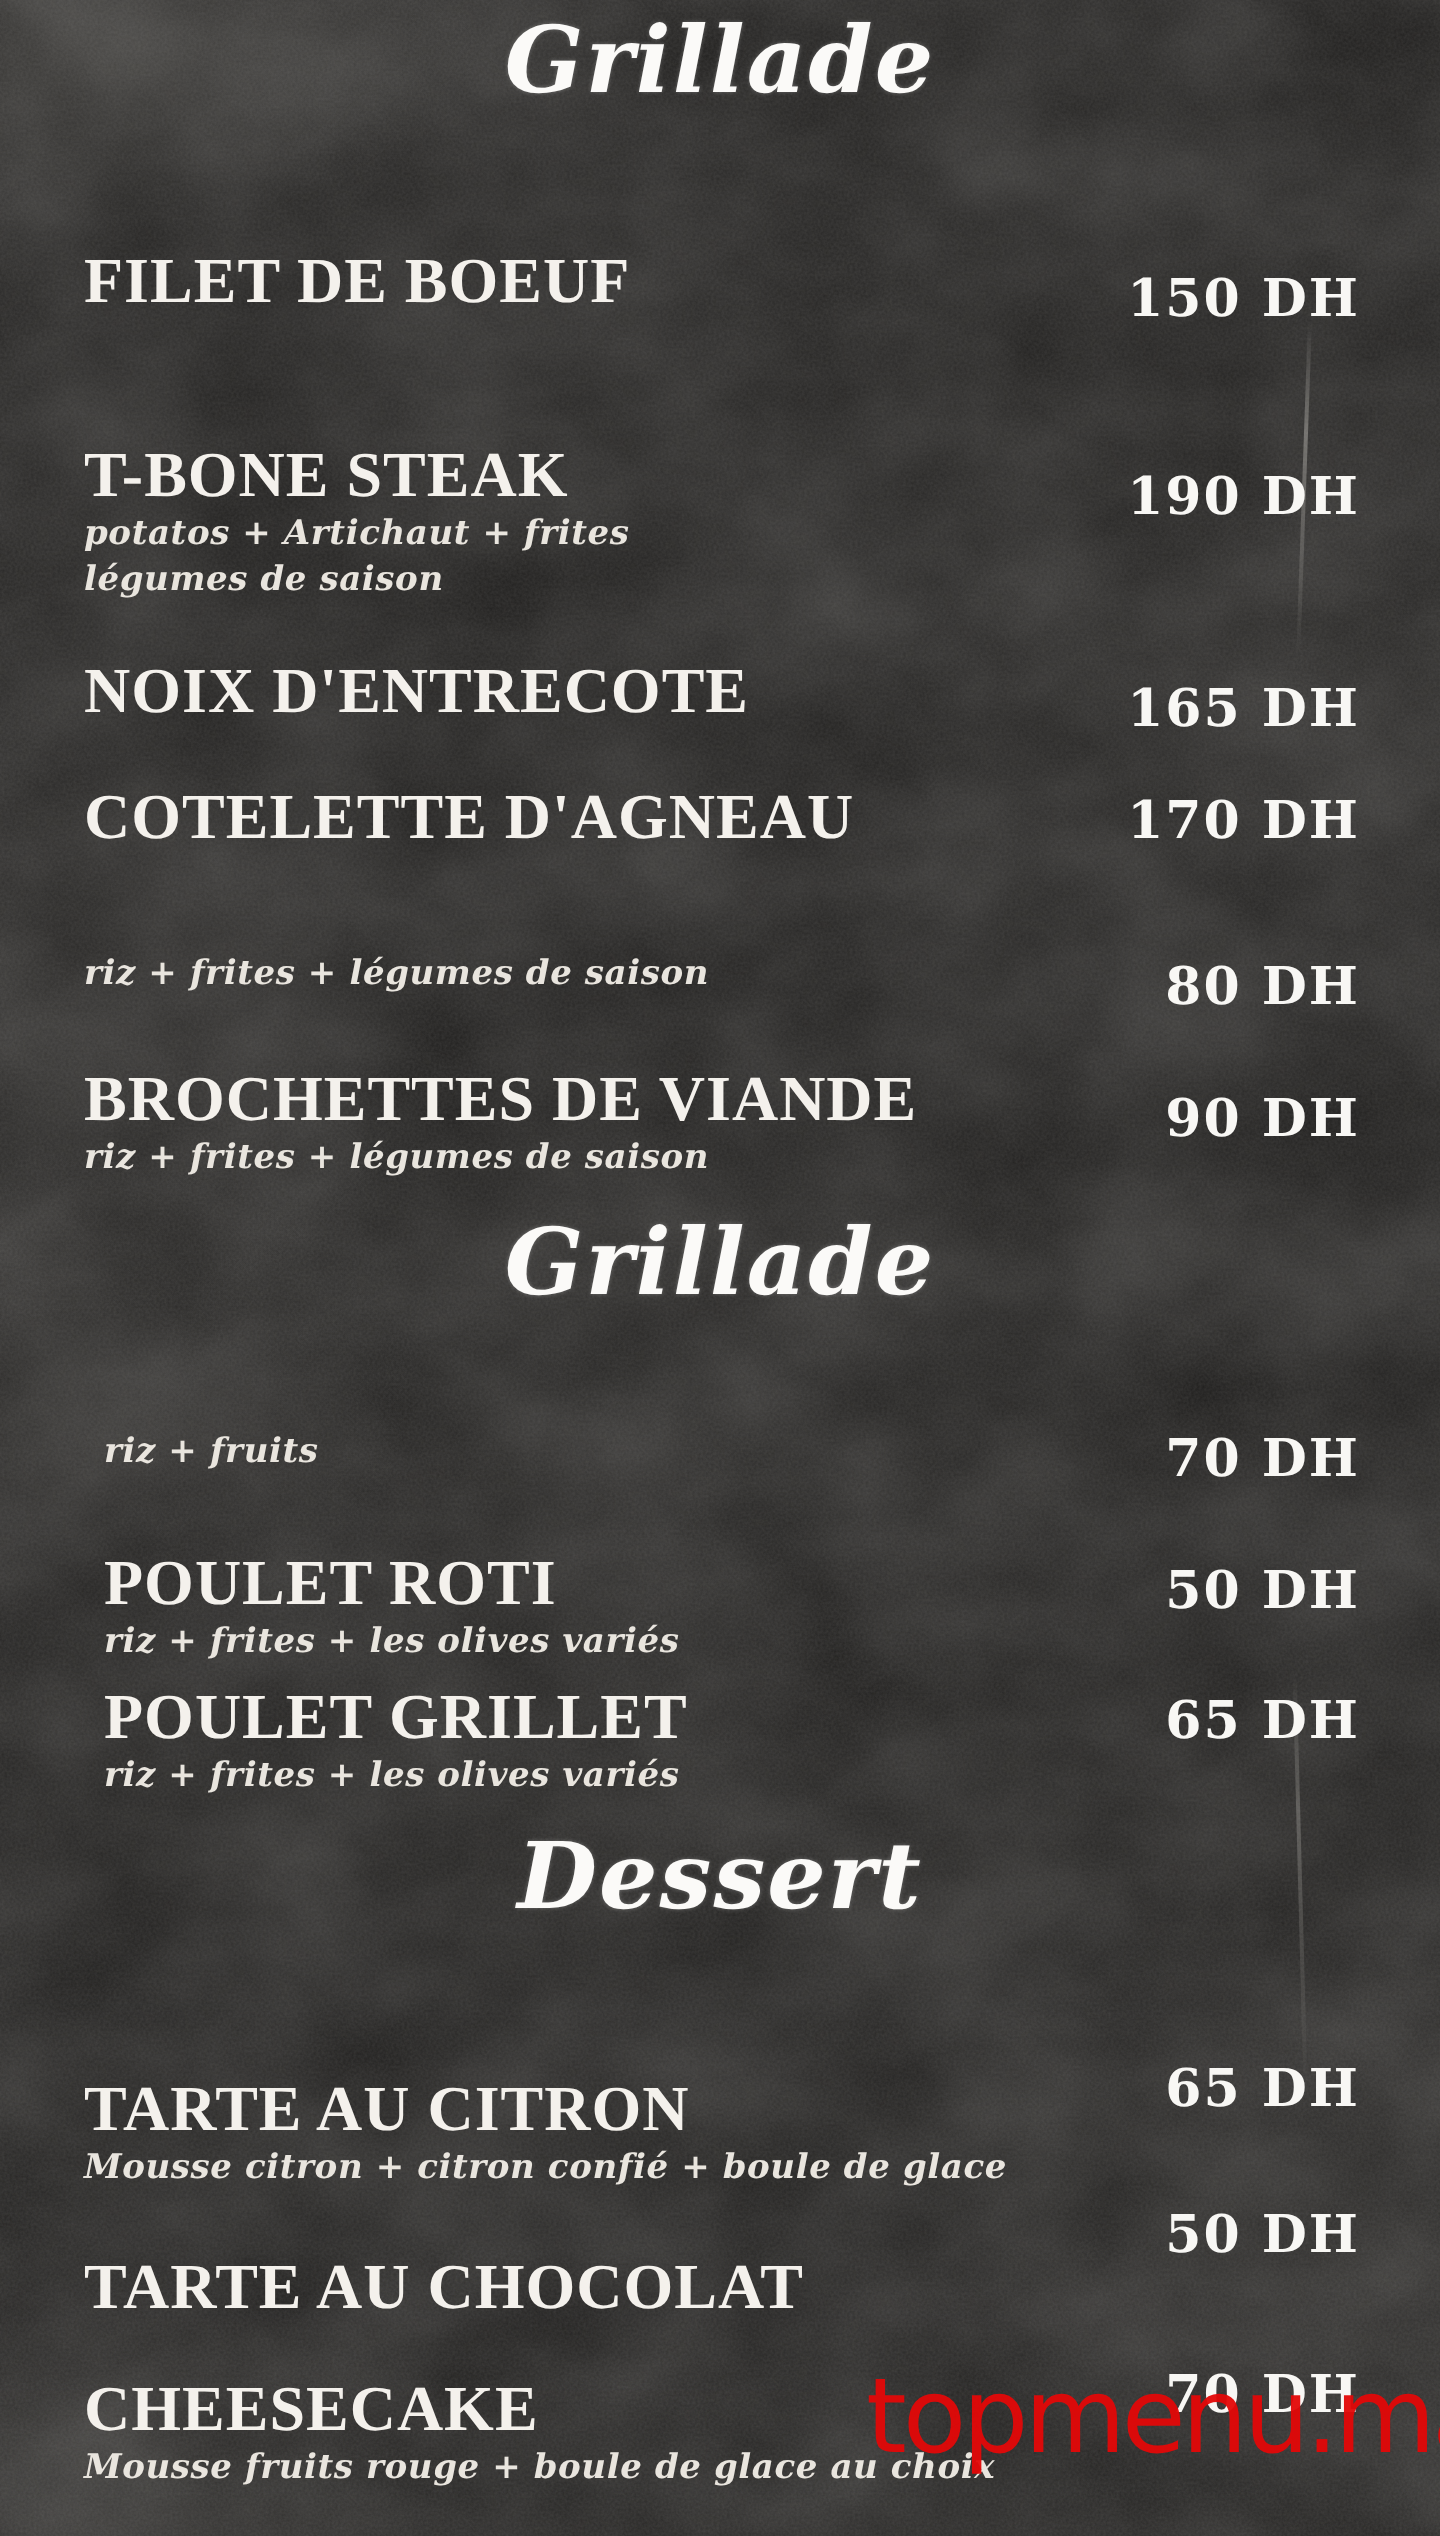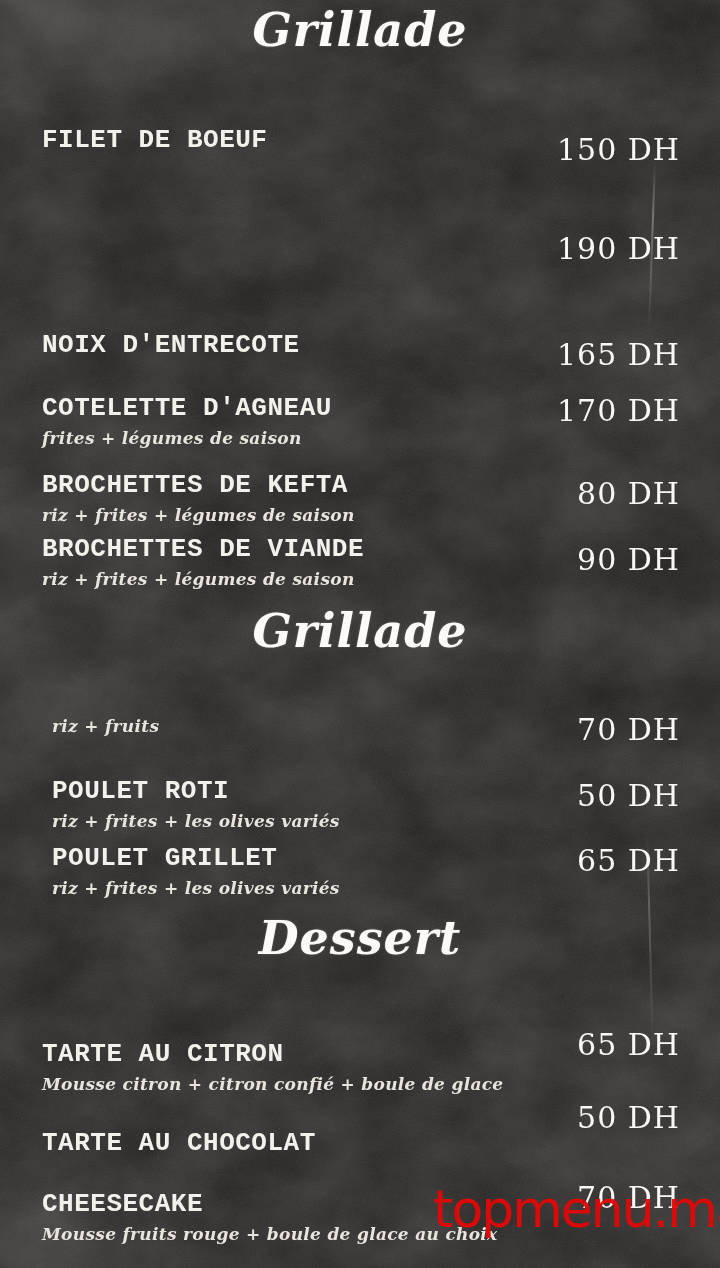--- a/index.html
+++ b/index.html
@@ -26,41 +26,41 @@
     text-align:center;
     font-family:"DejaVu Serif", serif;
     font-style:italic;font-weight:700;
     font-size:46px;line-height:60px;
     color:#fbfaf8;
     letter-spacing:1px;
     text-shadow:0 0 2px rgba(255,255,255,.25);
   }
   .item{position:absolute;}
   .iname{
-    font-family:Liberation Mono, monospace;
+    font-family:Liberation Serif, serif;
     font-weight:700;
-    font-size:26px;line-height:28px;
+    font-size:32px;line-height:28px;
     letter-spacing:.5px;
     color:#f4f1ec;
   }
   .idesc{
     margin-top:5px;
     font-family:"DejaVu Serif", serif;
     font-style:italic;font-weight:700;
     font-size:17px;line-height:23px;
     letter-spacing:.3px;
     color:#e9e5de;
     white-space:pre-line;
   }
   .idesc.indent{margin-left:118px;}
   .iprice{
     position:absolute;right:40px;
     font-family:"DejaVu Serif", serif;
-    font-weight:400;
-    font-size:30px;line-height:30px;
+    font-weight:700;
+    font-size:26px;line-height:30px;
     letter-spacing:1px;
     color:#f8f7f4;
     text-align:right;
   }
   .crack{position:absolute;width:2px;background:linear-gradient(to bottom,transparent,rgba(215,212,205,.38),rgba(215,212,205,.20),transparent);border-radius:2px;pointer-events:none;}
   #crack-1{left:651px;top:160px;height:170px;transform:rotate(2deg);}
   #crack-2{left:649px;top:835px;height:210px;transform:rotate(-1.5deg);opacity:.7;}
   .watermark{
     position:absolute;left:433px;top:1180px;z-index:2;
     font-family:"DejaVu Sans", sans-serif;
@@ -95,35 +95,38 @@
     <div class="crack" id="crack-1"></div>
     <div class="crack" id="crack-2"></div>
 
     <div class="heading" style="top:0px">Grillade</div>
 
     <div class="item" style="top:126px;left:42px">
       <div class="iname">FILET DE BOEUF</div>
     </div>
     <div class="iprice" style="top:135px">150 DH</div>
 
+    <div class="item" style="top:223px;left:42px">
+      <div class="iname">T-BONE STEAK</div>
+      <div class="idesc">potatos + Artichaut + frites
+légumes de saison</div>
+    </div>
     <div class="iprice" style="top:234px">190 DH</div>
 
     <div class="item" style="top:331px;left:42px">
       <div class="iname">NOIX D'ENTRECOTE</div>
     </div>
     <div class="iprice" style="top:340px">165 DH</div>
 
     <div class="item" style="top:394px;left:42px">
       <div class="iname">COTELETTE D'AGNEAU</div>
-      <div class="idesc">frites + légumes de saison</div>
     </div>
     <div class="iprice" style="top:396px">170 DH</div>
 
     <div class="item" style="top:471px;left:42px">
-      <div class="iname">BROCHETTES DE KEFTA</div>
       <div class="idesc">riz + frites + légumes de saison</div>
     </div>
     <div class="iprice" style="top:479px">80 DH</div>
 
     <div class="item" style="top:535px;left:42px">
       <div class="iname">BROCHETTES DE VIANDE</div>
       <div class="idesc">riz + frites + légumes de saison</div>
     </div>
     <div class="iprice" style="top:545px">90 DH</div>
 

